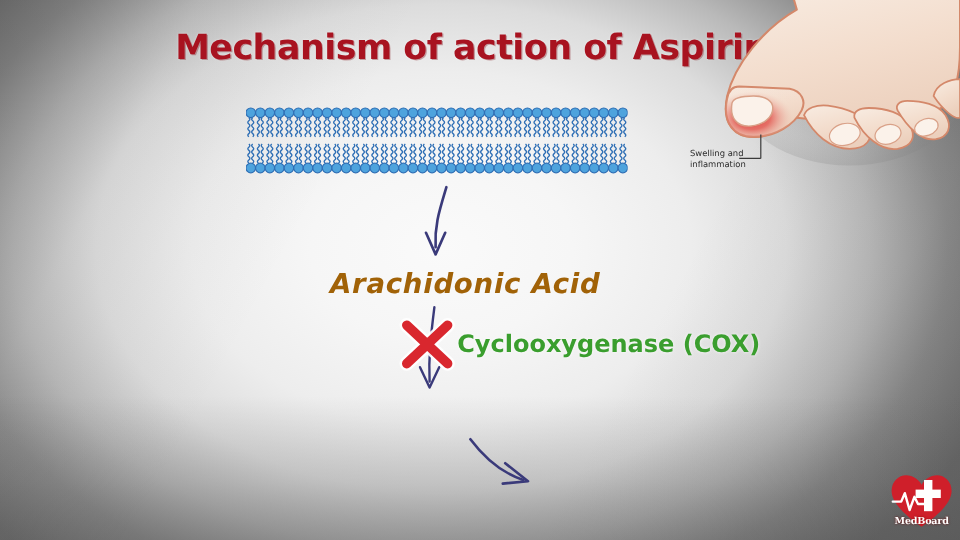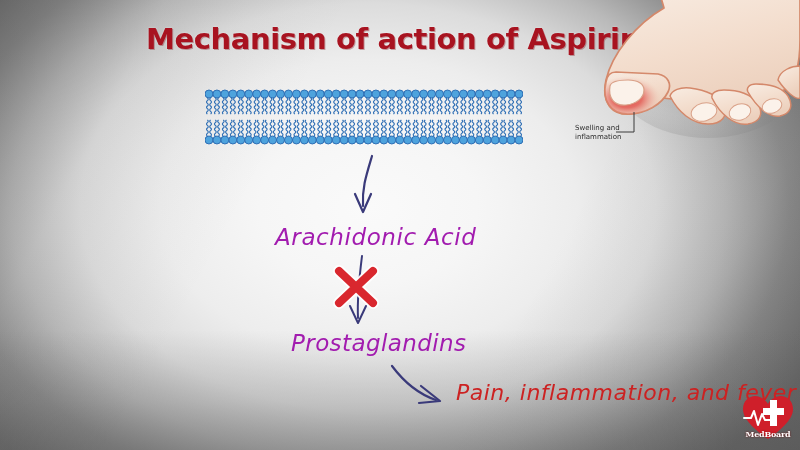--- a/index.html
+++ b/index.html
@@ -65,23 +65,23 @@
     top: 88px;
     width: 318px;
     height: 58px;
   }
 
   
   .flow-label {
     position: absolute;
     font-family: "DejaVu Sans", sans-serif;
     font-style: italic;
-    font-weight: normal;
+    font-weight: bold;
     white-space: nowrap;
-    color: #a21caf;
+    color: #a16207;
   }
   #label-arachidonic {
     left: 275px;
     top: 224px;
     font-size: 23px;
     letter-spacing: 0.6px;
   }
   #label-prostaglandins {
     left: 291px;
     top: 330px;
@@ -492,24 +492,23 @@
     </g>
 
     <g>
       <path d="M392,366 C404,382 418,394 436,400" stroke="#3a3a7a" stroke-width="2.2" fill="none" stroke-linecap="round"></path>
       <path d="M421,386 L440,401 L419,403" stroke="#3a3a7a" stroke-width="2.2" fill="none" stroke-linecap="round" stroke-linejoin="round"></path>
     </g>
   </svg>
 
   <div id="label-arachidonic" class="flow-label">Arachidonic Acid</div>
 
-
-  <div id="label-prostaglandins" class="flow-label">Prostaglandins</div>
-
-  <div id="label-outcome">Pain, inflammation, and fever</div>
+  <div id="label-cox">Cyclooxygenase (COX)</div>
+
+
 
   <svg id="logo" viewBox="0 0 52 48">
     <path d="M26,45 C6,31 1,22 1,15 C1,7 7,2 13,2 C19,2 24,6 26,10
              C28,6 33,2 39,2 C45,2 51,7 51,15 C51,22 46,31 26,45 Z" fill="#cf1f2a"></path>
     <rect x="28" y="6" width="7" height="26" fill="#ffffff"></rect>
     <rect x="21" y="14" width="21" height="7" fill="#ffffff"></rect>
     <path d="M2,24 L9,24 L12,17 L16,31 L20,20 L23,26 L30,26" stroke="#ffffff" stroke-width="2" fill="none" stroke-linecap="round" stroke-linejoin="round"></path>
   </svg>
   <div id="logo-text">MedBoard</div>
 

